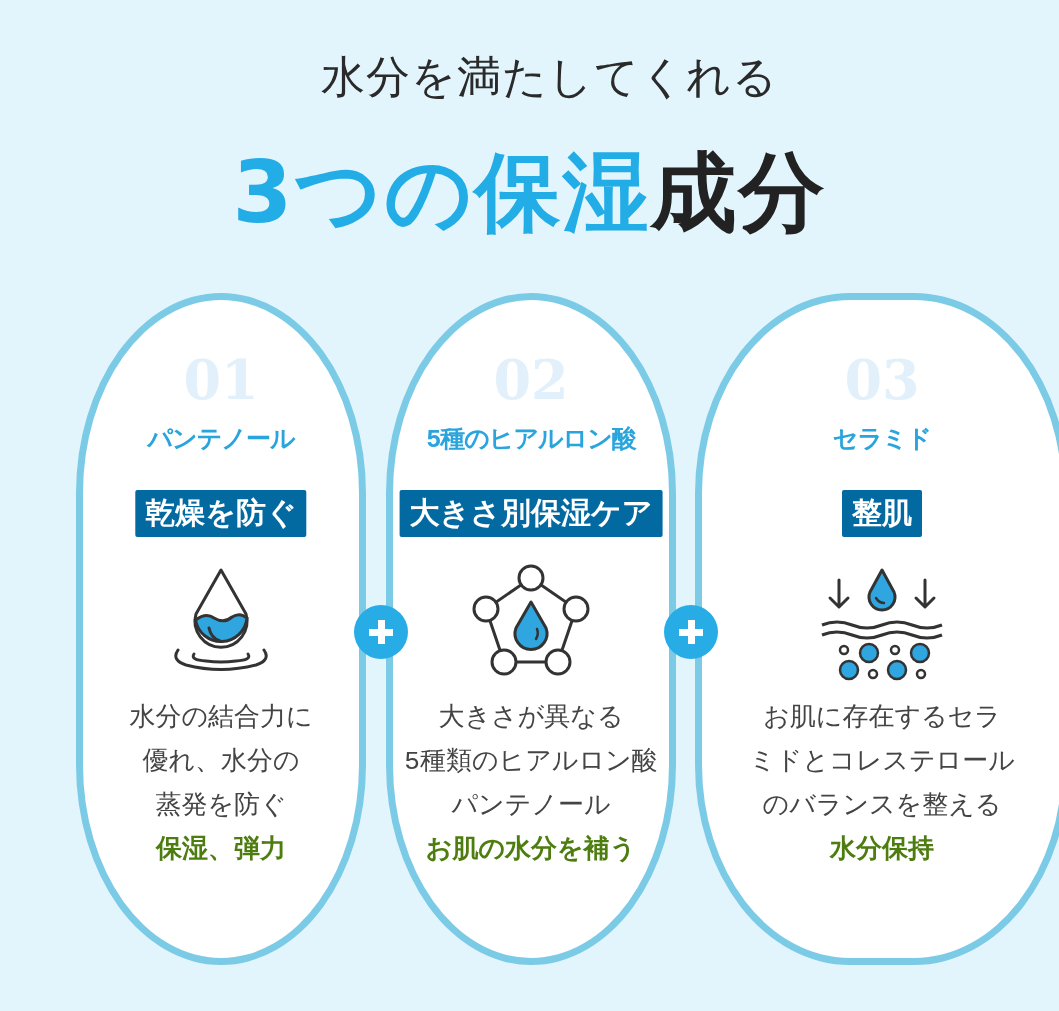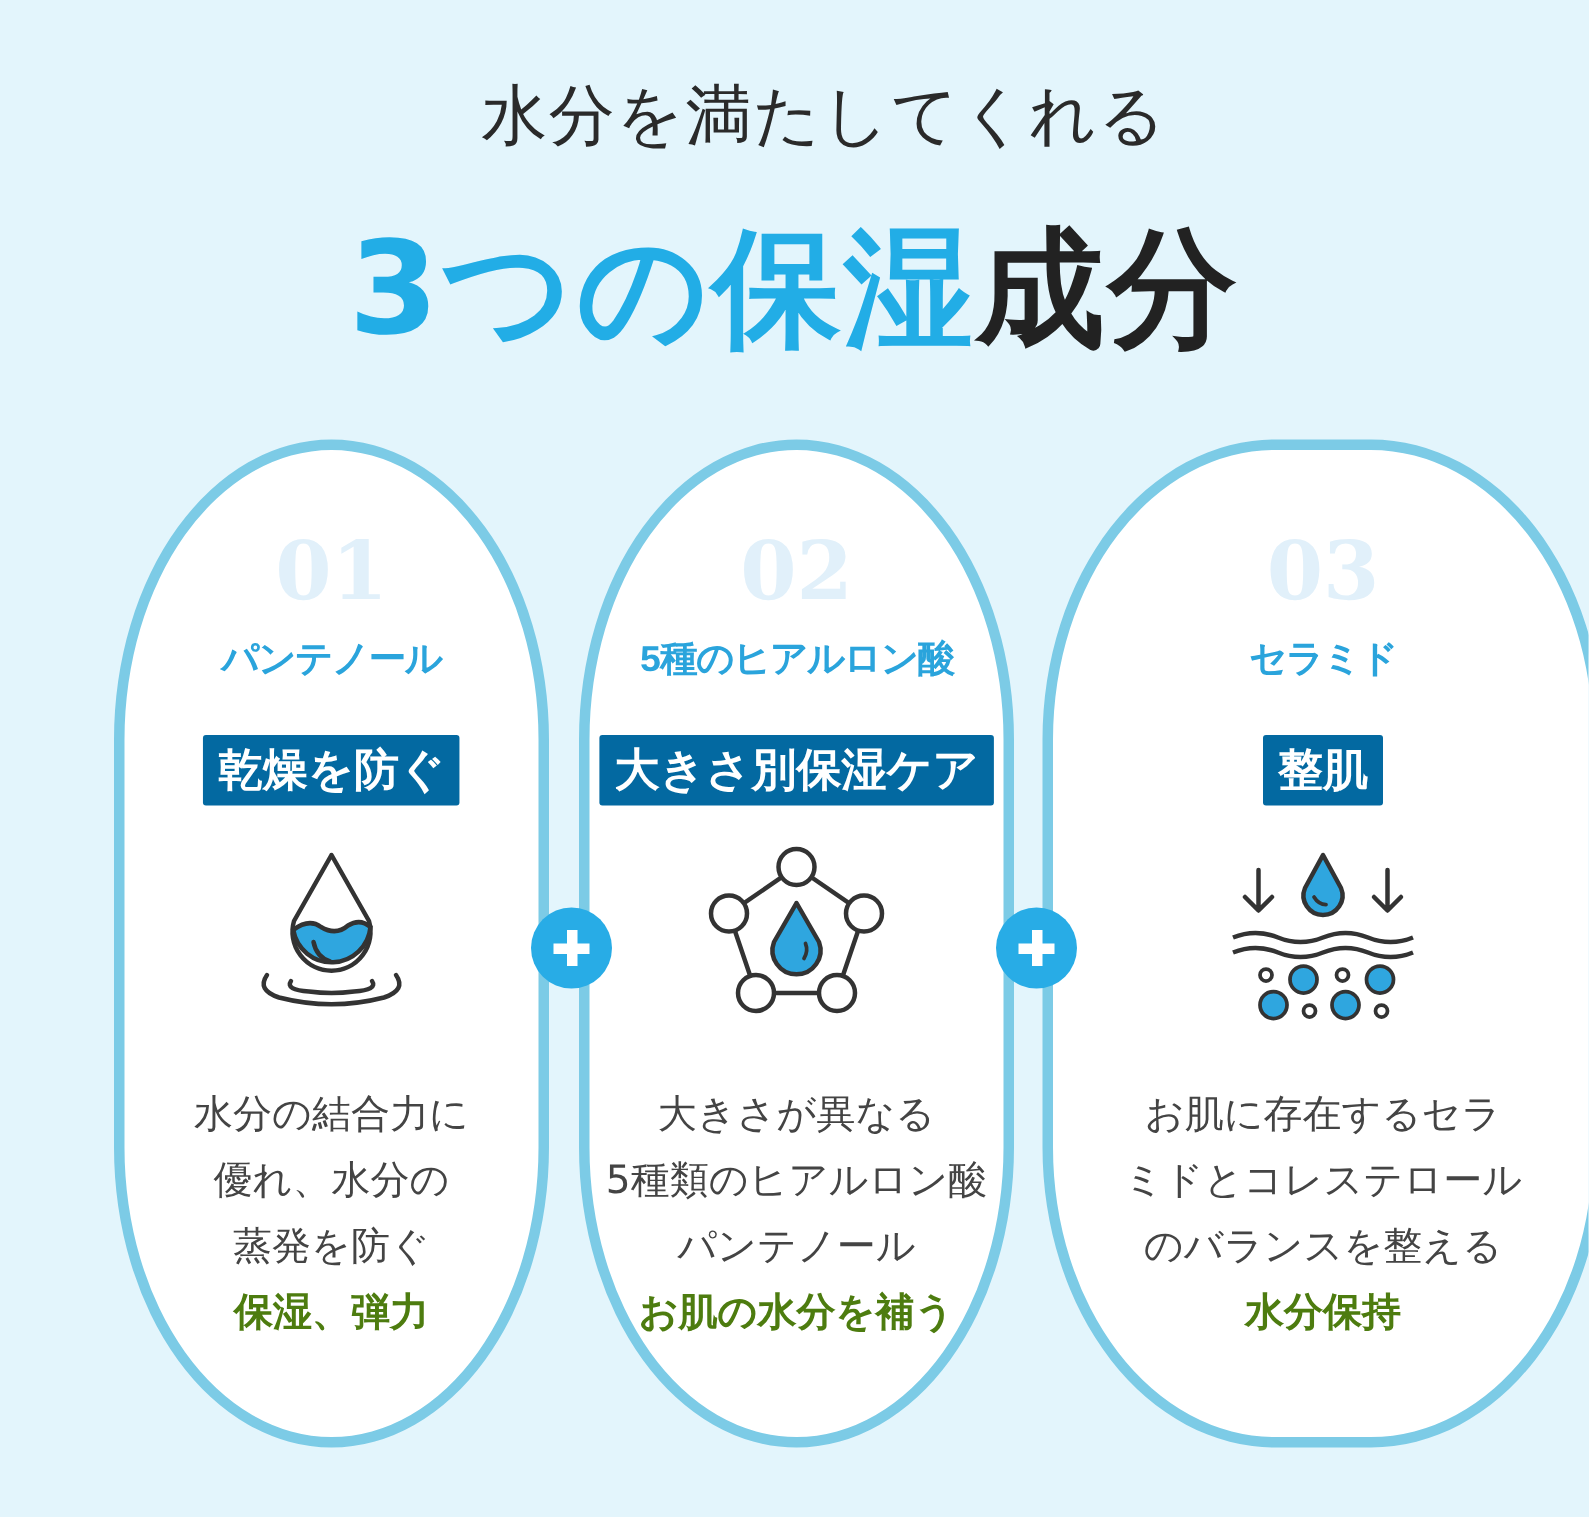--- a/index.html
+++ b/index.html
@@ -8,21 +8,21 @@
   .subtitle{position:absolute;top:48px;left:0;width:1059px;text-align:center;font-size:44px;color:#2a2a2a;font-weight:500;letter-spacing:1px;padding-left:20px;}
   .title{position:absolute;top:135px;left:0;width:1059px;text-align:center;font-size:86px;font-weight:bold;letter-spacing:2px;}
   .title .blue{color:#22ade6;}
   .title .dark{color:#222;}
   .pill{position:absolute;top:293px;width:290px;height:672px;box-sizing:border-box;background:#fff;
         border:7px solid #7ccbe6;border-radius:145px / 200px;text-align:center;}
   .num{position:absolute;top:48px;left:0;width:100%;font-family:"DejaVu Serif","Liberation Serif",serif;font-weight:bold;font-size:54px;color:#e1f0fa;}
   .name{position:absolute;top:122px;left:0;width:100%;font-size:25px;font-weight:bold;color:#2aa4dc;white-space:nowrap;letter-spacing:-1px;font-family:Liberation Mono, monospace;}
   .tag{position:absolute;top:190px;left:50%;transform:translateX(-50%);background:#0369a1;color:#fff;font-weight:bold;font-size:30px;padding:3px 10px;border-radius:2px;white-space:nowrap;}
   .icon{position:absolute;top:262px;left:50%;transform:translateX(-50%);}
-  .desc{position:absolute;top:421px;left:0;width:100%;font-size:26px;line-height:44px;color:#444;}
+  .desc{position:absolute;top:396px;left:0;width:100%;font-size:26px;line-height:44px;color:#444;font-family:Liberation Mono, monospace;}
   .desc .line{display:block;white-space:nowrap;}
   .desc .bold{display:block;font-weight:bold;color:#4d7c0f;font-size:26px;}
   .plus{position:absolute;width:54px;height:54px;border-radius:50%;background:#28ace6;}
   .plus::before,.plus::after{content:"";position:absolute;background:#fff;}
   .plus::before{left:15px;top:24px;width:24px;height:7px;}
   .plus::after{left:24px;top:15px;width:7px;height:24px;}
 </style>
 </head>
 <body>
 

